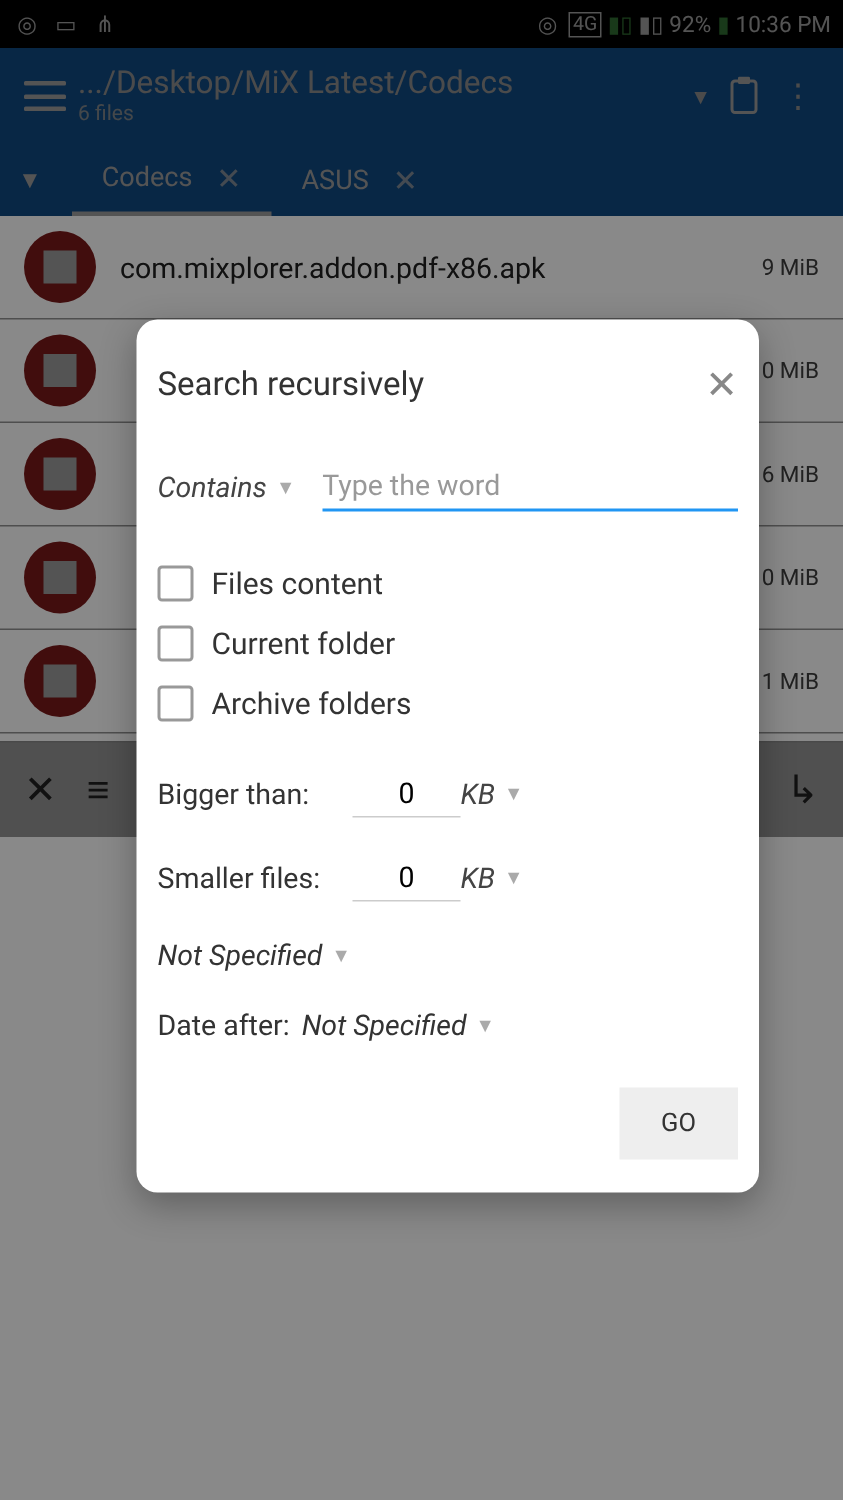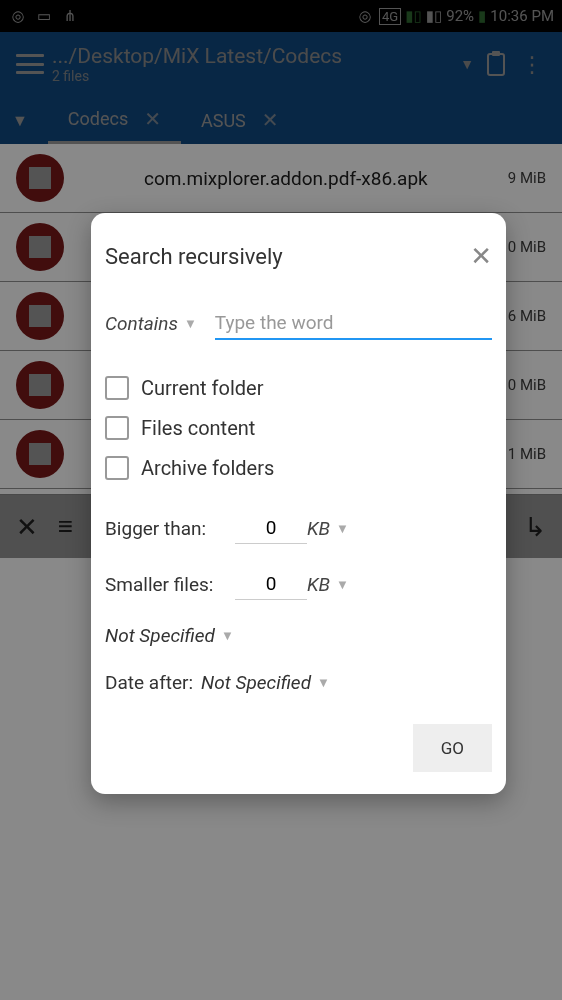--- a/index.html
+++ b/index.html
@@ -18,21 +18,21 @@
     .file-count { font-size: 14px; opacity: 0.9; }
     .appbar-icon { width: 28px; height: 28px; display: flex; align-items: center; justify-content: center; }
     
     .tabs { background: #1976d2; display: flex; align-items: center; padding: 0 12px; height: 48px; }
     .tab-chevron { color: #fff; margin-right: 20px; }
     .tab { display: flex; align-items: center; gap: 16px; color: #fff; padding: 0 20px; height: 100%; font-size: 18px; }
     .tab.active { border-bottom: 3px solid #fff; }
     .tab-close { font-size: 20px; opacity: 0.8; }
     
     .file-list { padding: 0; }
-    .file-item { display: flex; align-items: center; padding: 10px 16px; gap: 16px; border-bottom: 1px solid #eee; text-align: center; }
+    .file-item { display: flex; align-items: center; padding: 10px 16px; gap: 16px; border-bottom: 1px solid #eee; }
     .file-icon { width: 48px; height: 48px; background: #c62828; border-radius: 50%; display: flex; align-items: center; justify-content: center; flex-shrink: 0; }
     .file-icon-inner { width: 22px; height: 22px; background: #fff; }
     .file-name { flex: 1; font-size: 19px; color: #333; }
     .file-size { font-size: 15px; color: #666; white-space: nowrap; }
     
     .overlay { position: absolute; inset: 0; background: rgba(0,0,0,0.45); z-index: 10; }
     
     .dialog { position: absolute; top: 213px; left: 56px; right: 56px; background: #fff; border-radius: 14px; box-shadow: 0 8px 24px rgba(0,0,0,0.3); z-index: 20; padding: 28px 14px 22px; margin-left: 35px; }
     .dialog-header { display: flex; justify-content: space-between; align-items: center; margin-bottom: 36px; }
     .dialog-title { font-size: 22px; color: #333; }
@@ -88,21 +88,21 @@
   </div>
 
   <div class="app-bar">
     <div class="hamburger">
         <span></span>
         <span></span>
         <span></span>
       </div>
     <div class="path-info">
       <div class="path-text">.../Desktop/MiX Latest/Codecs</div>
-      <div class="file-count">2 files</div>
+      <div class="file-count">6 files</div>
     </div>
     <span style="font-size:14px;">▼</span>
     <div class="appbar-icon">
       <svg width="22" height="26" viewBox="0 0 22 26" fill="none">
           <rect x="3" y="3" width="16" height="21" rx="2" stroke="#fff" stroke-width="2"></rect>
           <rect x="7" y="0" width="8" height="5" rx="1" fill="#fff"></rect>
         </svg>
     </div>
     <div class="appbar-icon" style="font-size:22px;">⋮</div>
   </div>
@@ -184,25 +184,25 @@
     <div class="dropdown">
       <span>Contains</span>
       <span class="dropdown-arrow">▼</span>
     </div>
     <input class="search-input" placeholder="Type the word" style="">
   </div>
 
   <div class="checkbox-group">
     <div class="checkbox-row">
       <div class="checkbox"></div>
-      <div class="checkbox-label">Current folder</div>
+      <div class="checkbox-label">Files content</div>
     </div>
     <div class="checkbox-row">
       <div class="checkbox"></div>
-      <div class="checkbox-label">Files content</div>
+      <div class="checkbox-label">Current folder</div>
     </div>
     <div class="checkbox-row">
       <div class="checkbox"></div>
       <div class="checkbox-label">Archive folders</div>
     </div>
   </div>
 
   <div class="size-row">
     <div class="size-label">Bigger than:</div>
     <input class="size-input" value="0" style="">

